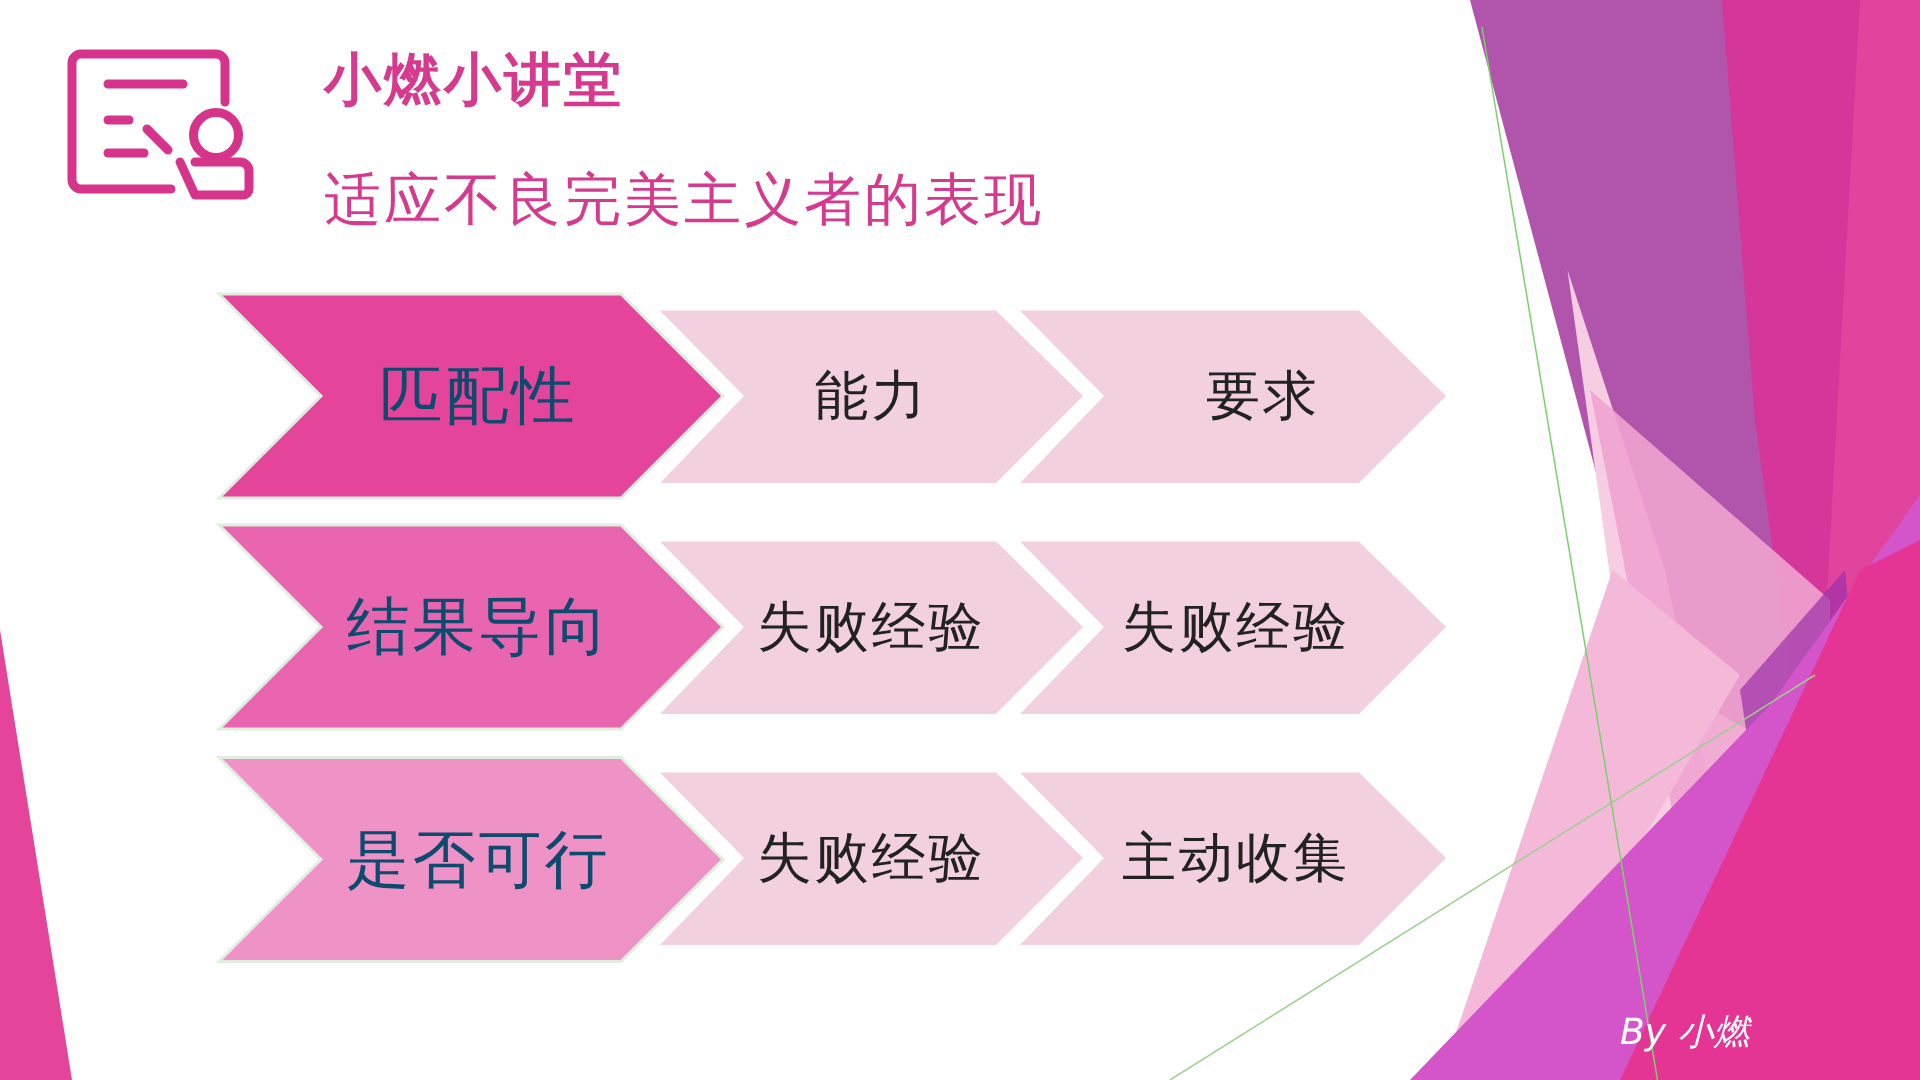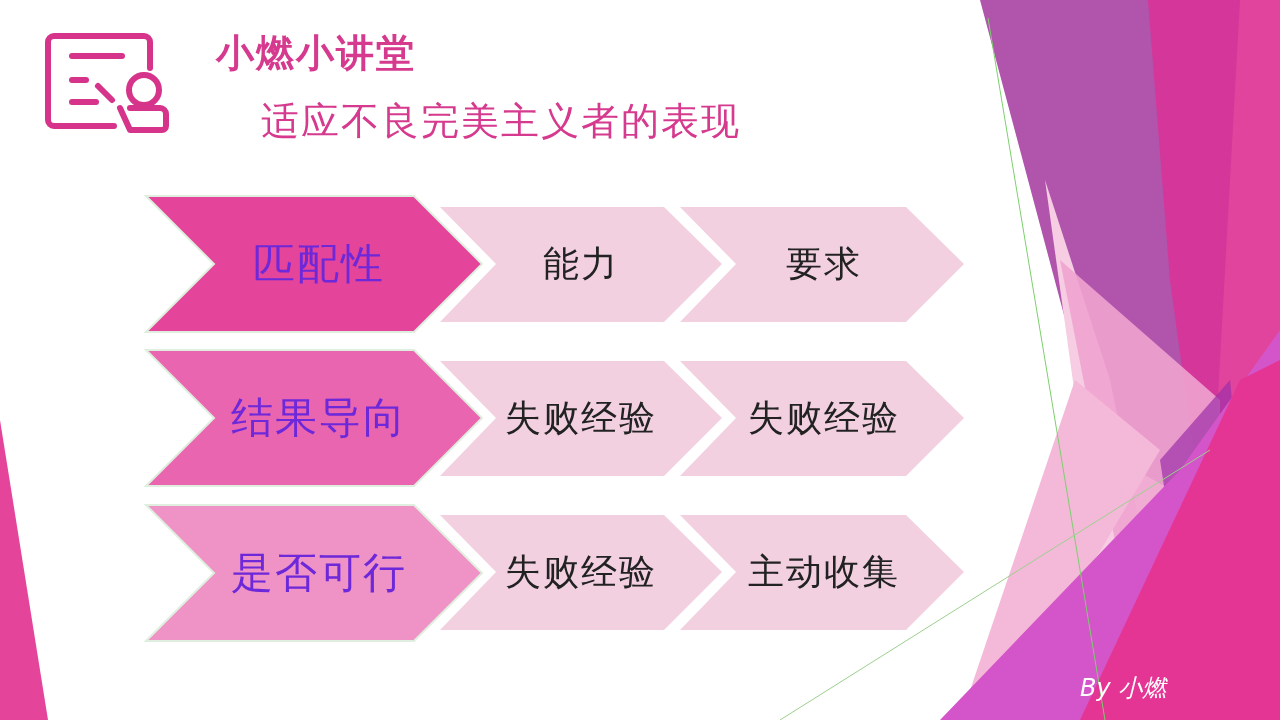--- a/index.html
+++ b/index.html
@@ -2,24 +2,24 @@
 <html><head>
 <meta charset="utf-8">
 <style>
   html, body { margin:0; padding:0; }
   body { width:1280px; height:720px; position:relative; overflow:hidden; background:#ffffff;
          font-family:"DejaVu Sans", sans-serif; }
   .bg { position:absolute; left:0; top:0; width:1280px; height:720px; }
   .logo { position:absolute; left:44px; top:30px; width:126px; height:110px; }
   .title { position:absolute; left:216px; color:#d63a8e; font-size:38px; font-weight:300; letter-spacing:2px; white-space:nowrap; }
   .t1 { top:28px;font-weight:bold; }
-  .t2 { top:96px;margin-left:45px; }
+  .t2 { top:108px; }
   .chev { position:absolute; }
   .chev-label { position:absolute; display:flex; align-items:center; justify-content:center; white-space:nowrap; }
-  .big-label { color:#6d28d9; font-size:42px; letter-spacing:2px; }
+  .big-label { color:#0c4a6e; font-size:42px; letter-spacing:2px; }
   .small-label { color:#222222; font-size:36px; letter-spacing:2px; }
   .footer { position:absolute; left:1080px; top:672px; color:#ffffff; font-style:italic; font-size:24px; }
 </style>
 </head>
 <body>
 
 <svg class="bg" viewBox="0 0 1280 720" xmlns="http://www.w3.org/2000/svg">
 
   <polygon points="0,420 48,720 0,720" fill="#e4449a"></polygon>
 
@@ -56,21 +56,21 @@
 <div class="chev-label big-label" style="left:214px;top:200px;width:210px;height:128px">匹配性</div>
 
 <svg class="chev" style="left:438px;top:206px;width:290px;height:118px" viewBox="0 0 290 118">
   <polygon points="2,1 226,1 284,58 226,116 2,116 58,58" fill="#f2d0e0"></polygon>
 </svg>
 <div class="chev-label small-label" style="left:496px;top:206px;width:170px;height:116px">能力</div>
 
 <svg class="chev" style="left:678px;top:206px;width:290px;height:118px" viewBox="0 0 290 118">
   <polygon points="2,1 228,1 286,58 228,116 2,116 58,58" fill="#f2d0e0"></polygon>
 </svg>
-<div class="chev-label small-label" style="left:738px;top:206px;width:172px;height:116px">要求</div>
+<div class="chev-label small-label" style="left:756px;top:206px;width:172px;height:116px">要求</div>
 
 <svg class="chev" style="left:144px;top:348px;width:345px;height:140px" viewBox="0 0 345 140">
   <polygon points="2,2 270,2 338,70 270,138 2,138 70,70" fill="#ea65b0" stroke="#dfeede" stroke-width="2"></polygon>
 </svg>
 <div class="chev-label big-label" style="left:214px;top:354px;width:210px;height:128px">结果导向</div>
 
 <svg class="chev" style="left:438px;top:360px;width:290px;height:118px" viewBox="0 0 290 118">
   <polygon points="2,1 226,1 284,58 226,116 2,116 58,58" fill="#f2d0e0"></polygon>
 </svg>
 <div class="chev-label small-label" style="left:496px;top:360px;width:170px;height:116px">失败经验</div>

